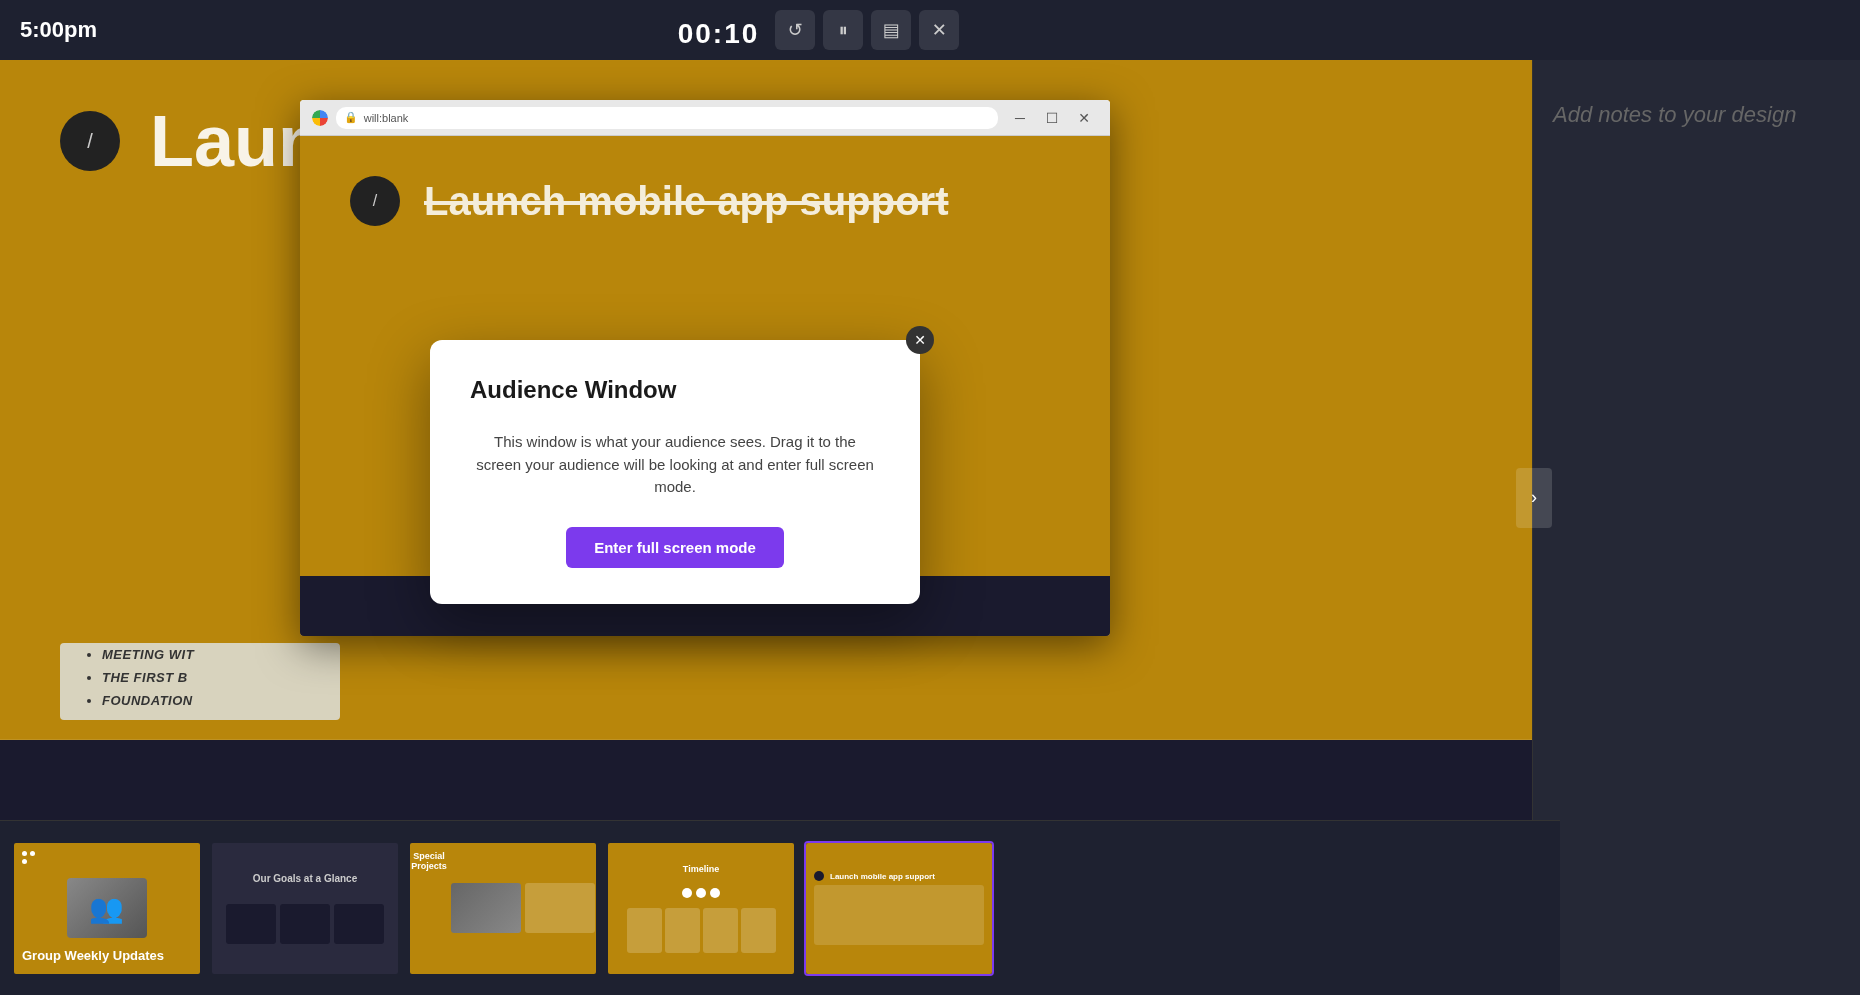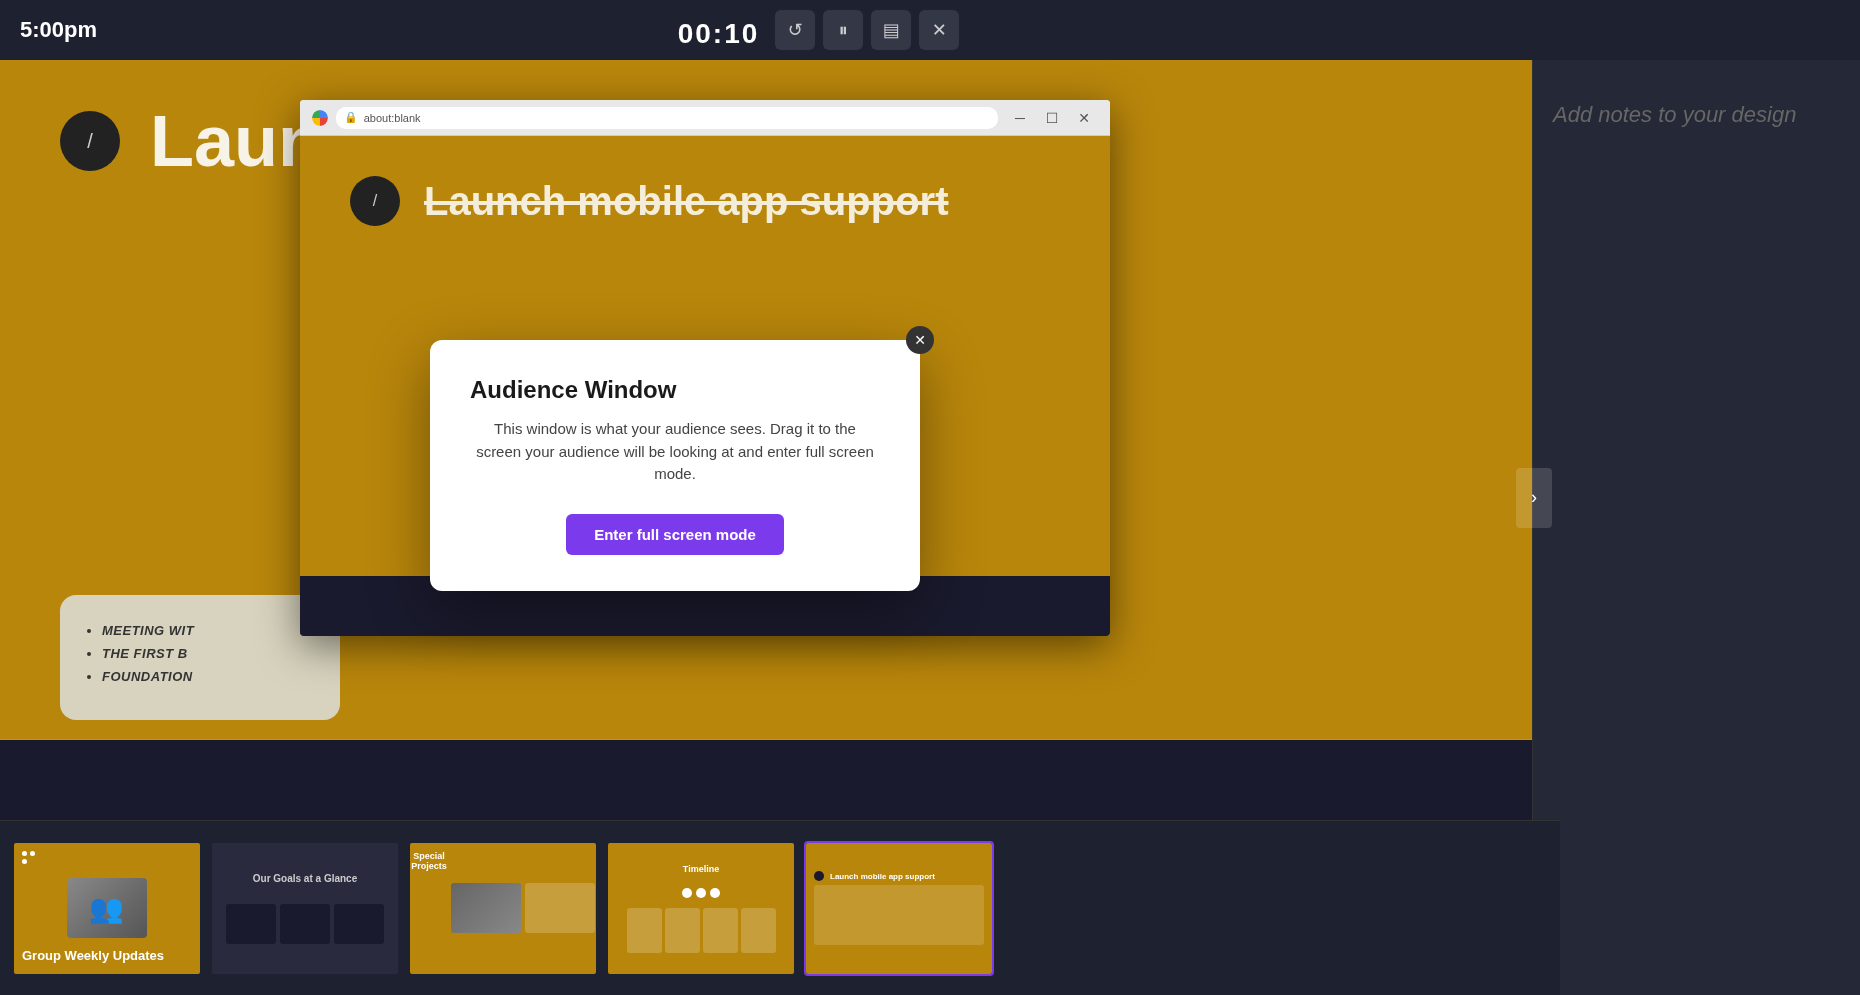--- a/index.html
+++ b/index.html
@@ -166,22 +166,22 @@
       font-weight: 700;
       opacity: 0.9;
     }
 
     
     .notes-card {
       position: absolute;
       bottom: 100px;
       left: 60px;
       background: rgba(220,220,210,0.9);
-      border-radius: 16px;
-      padding: 28px 24px;
+      border-radius: 4px;
+      padding: 4px 24px;
       width: 280px;
     }
     .notes-card ul {
       list-style: disc;
       padding-left: 18px;
     }
     .notes-card li {
       font-size: 13px;
       font-weight: 700;
       text-transform: uppercase;
@@ -320,21 +320,21 @@
       justify-content: center;
       cursor: pointer;
       color: #fff;
       font-size: 14px;
       border: none;
     }
     .modal-title {
       font-size: 24px;
       font-weight: 700;
       color: #1a1a1a;
-      margin-bottom: 14px;
+      margin-bottom: 27px;
     }
     .modal-body {
       font-size: 15px;
       color: #444;
       line-height: 1.5;
       margin-bottom: 28px;
       text-align: center;
     }
     .modal-footer {
       display: flex;
@@ -629,21 +629,21 @@
       </ul>
     </div>
 
     <div class="browser-window">
       <div class="browser-titlebar">
         <div class="browser-favicon">
           <div class="browser-favicon-circle"></div>
         </div>
         <div class="browser-url-bar">
           <span>🔒</span>
-          <span>about:blank</span>
+          <span>will:blank</span>
         </div>
         <div class="browser-win-controls">
           <button class="browser-win-btn">─</button>
           <button class="browser-win-btn">☐</button>
           <button class="browser-win-btn close-win">✕</button>
         </div>
       </div>
       <div class="browser-content">
 
         <div class="inner-slide">

